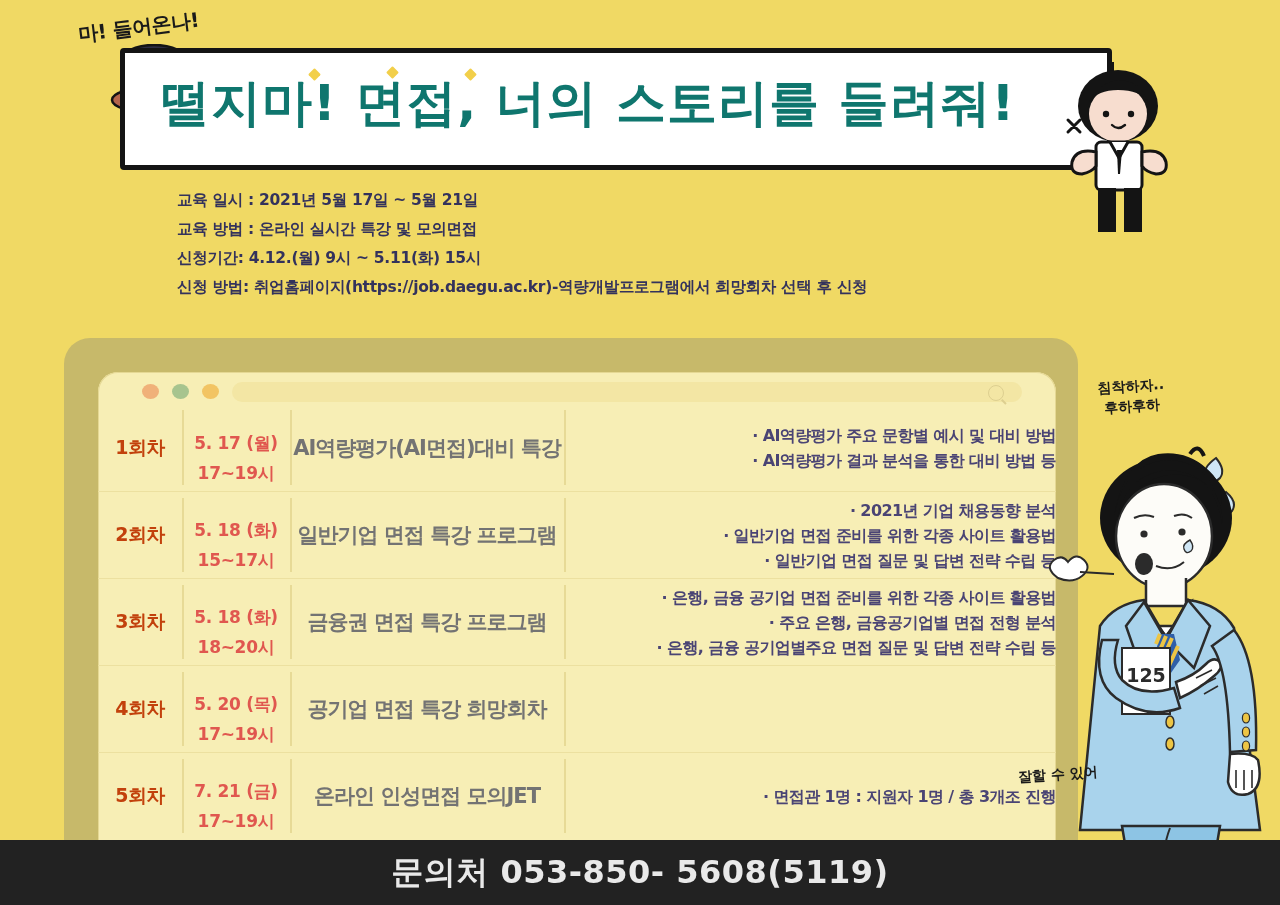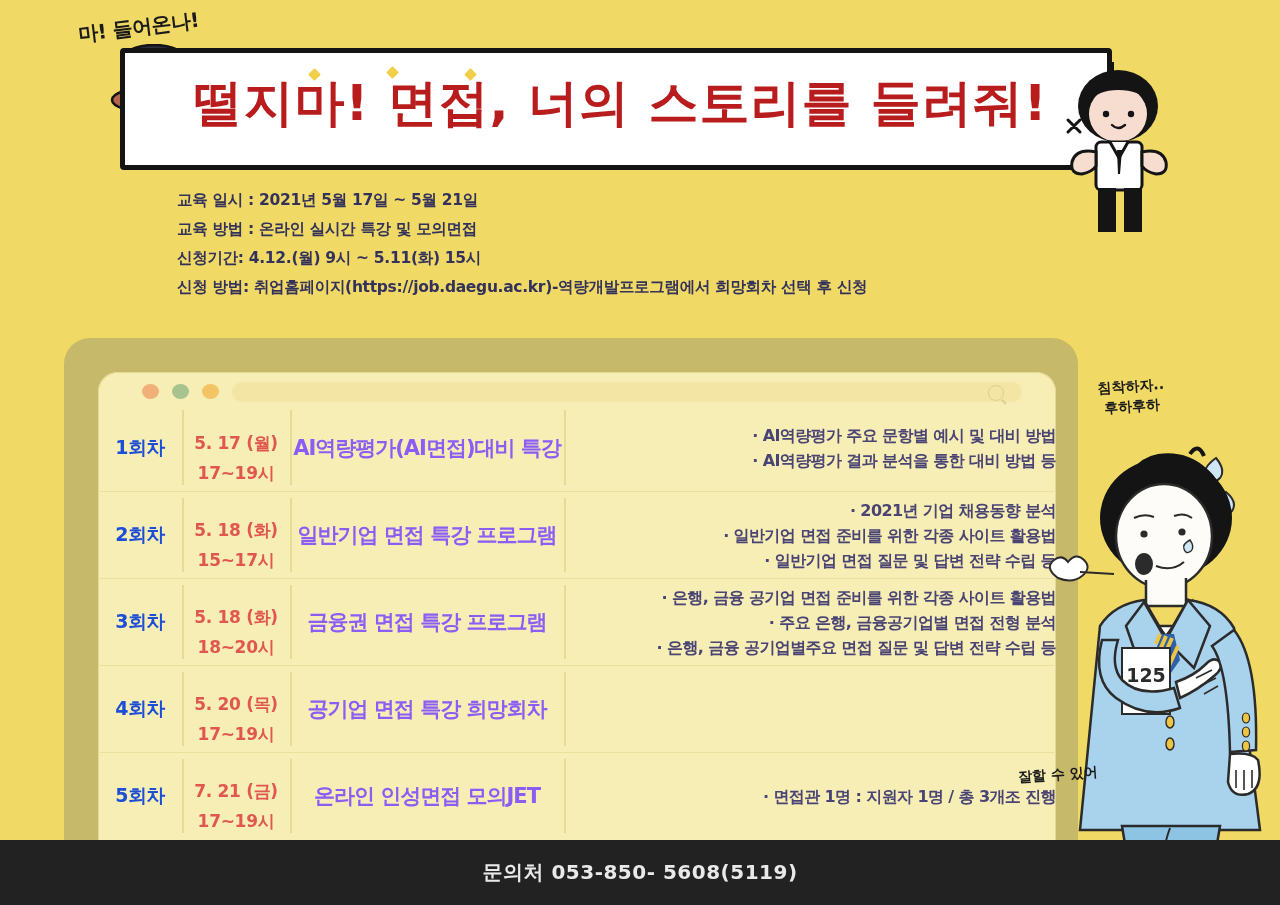--- a/index.html
+++ b/index.html
@@ -21,22 +21,22 @@
   }
 
   
   .title-box{
     position:absolute;left:120px;top:48px;width:992px;height:122px;
     background:#ffffff;border:5px solid #141414;border-radius:4px;
     box-sizing:border-box;
   }
   .title-text{
     position:absolute;left:160px;top:70px;width:920px;
-    text-align:center;
-    font-size:50px;font-weight:bold;color:#b91c1c;
+    text-align:left;
+    font-size:50px;font-weight:bold;color:#0f766e;
     letter-spacing:1px;
     font-family:"DejaVu Sans",sans-serif;
     white-space:nowrap;
   }
   .sparkles{position:absolute;left:300px;top:66px;width:220px;height:20px;}
   .spark{
     position:absolute;width:9px;height:9px;background:#f2cf4a;
     transform:rotate(45deg);border-radius:1px;
   }
   .spark.s1{left:10px;top:4px;}
@@ -93,33 +93,33 @@
 
   
   .table{position:absolute;left:0;top:32px;width:100%;}
   .row{
     position:relative;display:flex;align-items:center;
     height:87px;box-sizing:border-box;
   }
   .row + .row{border-top:1.5px solid #ece0a0;}
   .c-round{
     width:84px;flex:0 0 84px;text-align:center;
-    font-size:19px;font-weight:bold;color:#1d4ed8;
+    font-size:19px;font-weight:bold;color:#c2410c;
     letter-spacing:-0.6px;font-family:"DejaVu Sans",sans-serif;
   }
   .c-date{
     width:108px;flex:0 0 108px;text-align:center;
     font-size:17px;font-weight:bold;color:#e0574f;
     line-height:30px;letter-spacing:-0.3px;
     font-family:"DejaVu Sans",sans-serif;
     margin-top:20px;
   }
   .c-title{
     width:274px;flex:0 0 274px;text-align:center;
-    font-size:21px;font-weight:bold;color:#8b5cf6;
+    font-size:21px;font-weight:bold;color:#737373;
     letter-spacing:-1px;font-family:"DejaVu Sans",sans-serif;
     white-space:nowrap;
   }
   .c-detail{
     flex:1;padding-left:16px;color:#4a4474;
     font-size:16px;font-weight:bold;line-height:25px;
     letter-spacing:-0.6px;font-family:"DejaVu Sans",sans-serif;
   }
   .c-detail div{white-space:nowrap;text-align:right;}
   .vline{position:absolute;top:6px;bottom:6px;width:1.5px;background:#e7da96;}
@@ -141,21 +141,21 @@
     transform:rotate(-4deg);
     font-family:"DejaVu Sans",sans-serif;white-space:nowrap;
   }
 
   
   .footer{
     position:absolute;left:0;bottom:0;width:100%;height:65px;
     background:#222222;display:flex;align-items:center;justify-content:center;
   }
   .footer-text{
-    color:#e9e9e9;font-size:20px;font-weight:bold;letter-spacing:0.5px;
+    color:#e9e9e9;font-size:32px;font-weight:bold;letter-spacing:0.5px;
     font-family:"DejaVu Sans",sans-serif;
   }
 </style>
 </head>
 <body>
 
 <div class="poster">
 
   <div class="hook">마! 들어온나!</div>
 

